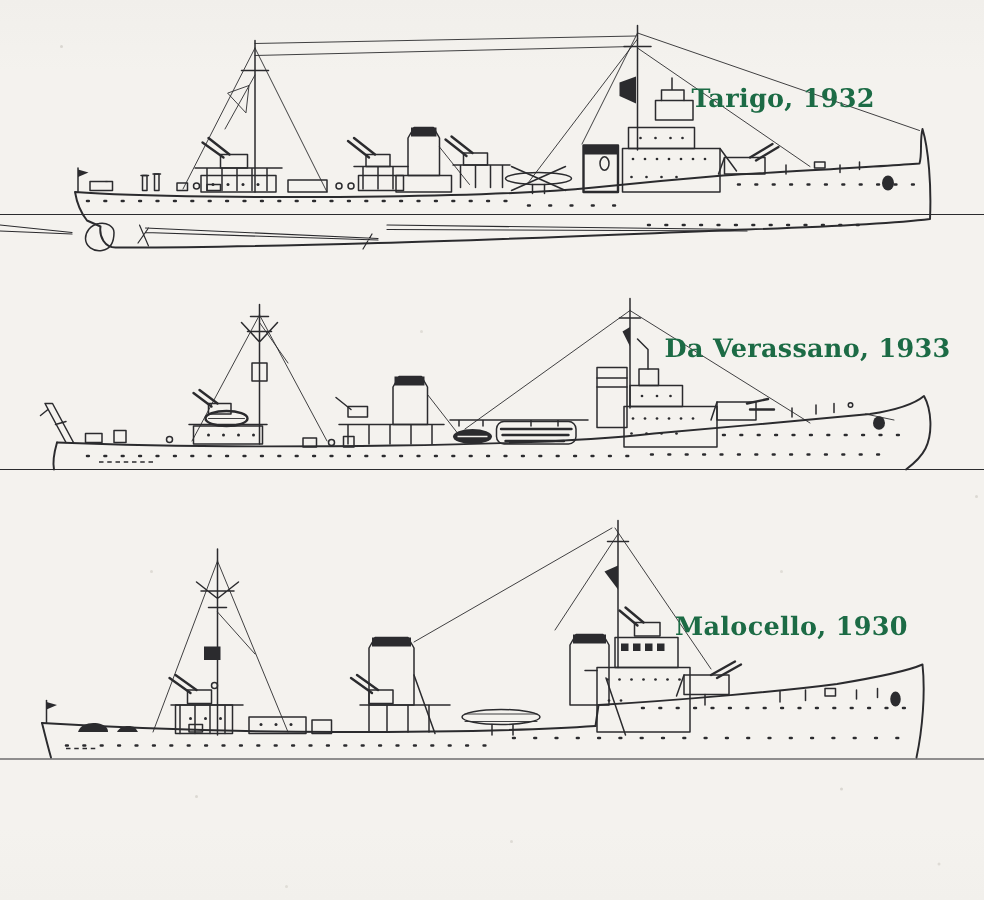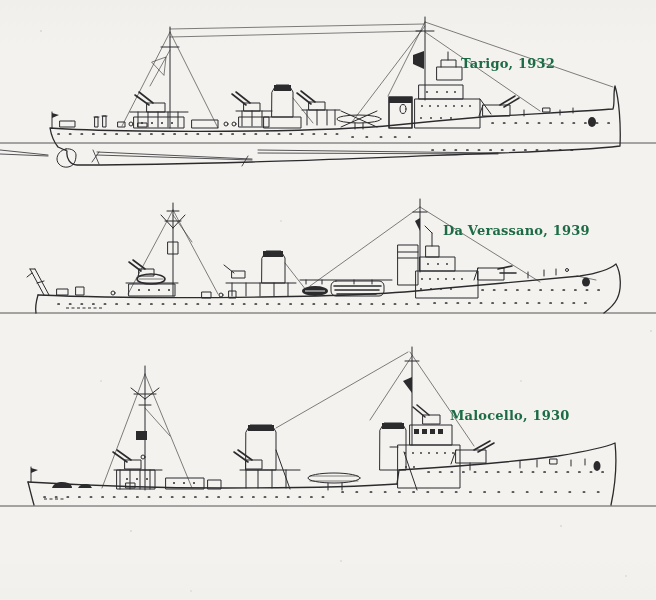--- a/index.html
+++ b/index.html
@@ -22,21 +22,21 @@
     background:#d9d6d0;top:30px;left:40px;
     box-shadow: 90px 500px #dcd9d3, 300px 530px #dedbd5, 520px 495px #dad7d1,
                 620px 60px #dedbd5, 240px 190px #e0ddd7, 60px 350px #dedbd5,
                 480px 350px #e0ddd7, 610px 300px #dcd9d3, 150px 560px #e0ddd7,
                 420px 570px #dcd9d3, 30px 90px #e0ddd7, 585px 545px #dedbd5;
   }
   .ship-label{
     position:absolute;
     color:var(--label);
     font-weight:bold;
-    font-size:13px;
+    font-size:17px;
     letter-spacing:0.2px;
     white-space:nowrap;
   }
   #label-tarigo{left:461px;top:56px;}
   #label-daverassano{left:443px;top:223px;}
   #label-malocello{left:450px;top:408px;}
   svg{position:absolute;left:0;top:0;}
   svg *{vector-effect:non-scaling-stroke;}
   .ln{stroke:var(--ink);fill:none;stroke-width:1;stroke-linecap:round;stroke-linejoin:round;}
   .hull{stroke-width:1.3;}
@@ -323,15 +323,15 @@
       <rect class="ln" x="550" y="459" width="7" height="5"></rect>
       <ellipse class="dk" cx="597" cy="466" rx="3.5" ry="5"></ellipse>
 
       <path class="dots" d="M44,497 H332"></path>
       <path class="dots" d="M428,472 H608"></path>
       <path class="dots2" d="M342,492 H600"></path>
     </g>
   </svg>
 
   <div class="ship-label" id="label-tarigo">Tarigo, 1932</div>
-  <div class="ship-label" id="label-daverassano">Da Verassano, 1939</div>
+  <div class="ship-label" id="label-daverassano">Da Verassano, 1933</div>
   <div class="ship-label" id="label-malocello">Malocello, 1930</div>
 </div>
 
 </body></html>

